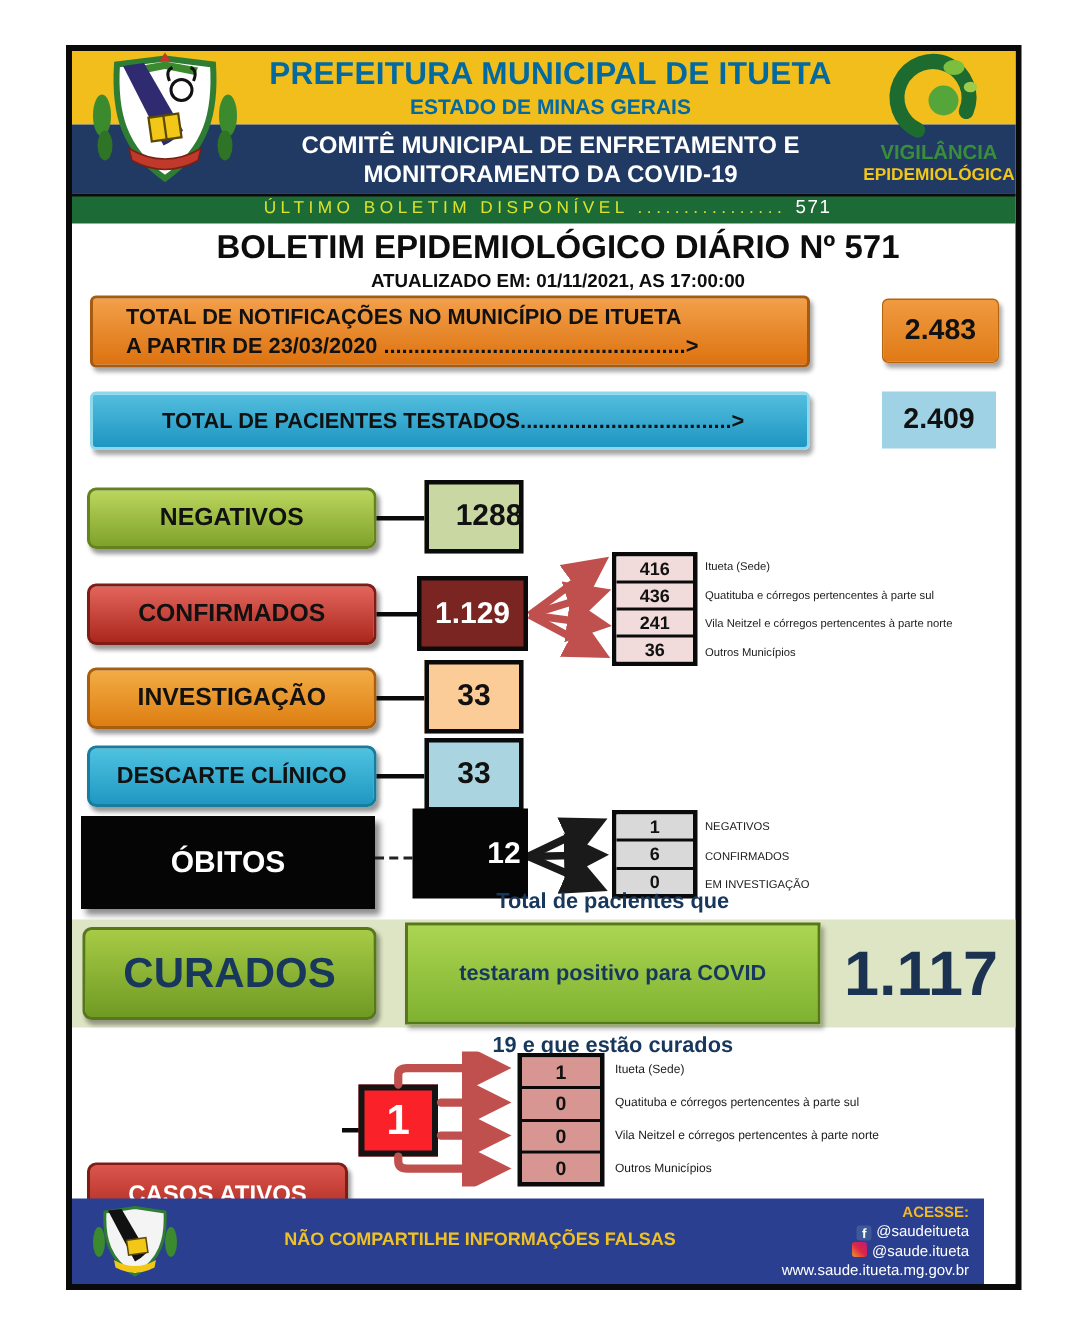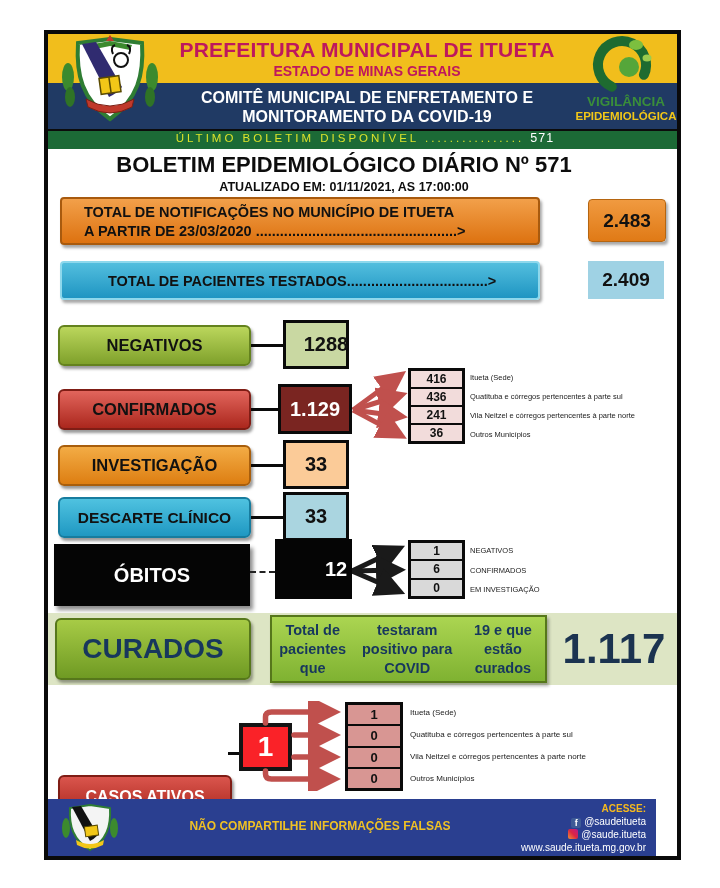--- a/index.html
+++ b/index.html
@@ -4,28 +4,28 @@
 <style>
   html,body{margin:0;padding:0;background:#fff;}
   #page{position:relative;width:720px;height:888px;background:#fff;
         font-family:"Liberation Sans",sans-serif;overflow:hidden;}
   .abs{position:absolute;}
   .frame{left:44px;top:30px;width:637px;height:830px;border:4px solid #0a0a0a;box-sizing:border-box;}
   
   .band-yellow{left:48px;top:34px;width:629px;height:49px;background:#F1BE1C;}
   .band-navy{left:48px;top:83px;width:629px;height:46px;background:#203A64;}
   .band-green{left:48px;top:129px;width:629px;height:20px;background:#1C6A36;border-top:2px solid #0c0c0c;box-sizing:border-box;}
-  .hdr-text{left:162px;top:38px;width:410px;text-align:center;color:#be185d;}
+  .hdr-text{left:162px;top:38px;width:410px;text-align:center;color:#0369a1;}
   .hdr-l1{font-size:21px;font-weight:bold;letter-spacing:.2px;}
   .hdr-l2{font-size:14px;font-weight:bold;margin-top:1px;}
   .committee{left:162px;top:88px;width:410px;text-align:center;color:#fff;font-weight:bold;font-size:16px;line-height:19px;}
   .lastbul{left:130px;top:131px;width:470px;text-align:center;font-weight:normal;font-size:11.5px;color:#DCE32B;letter-spacing:3px;white-space:nowrap;}
   .lastbul .num{color:#fff;letter-spacing:1px;font-size:12.5px;}
   
-  .title-wrap{left:48px;top:152px;width:592px;text-align:center;color:#0d0d0d;}
+  .title-wrap{left:48px;top:152px;width:592px;text-align:center;color:#0d0d0d;padding-left:28px;}
   .title-main{font-size:22px;font-weight:bold;}
   .title-sub{font-size:12.5px;font-weight:600;margin-top:2px;}
   
   .bigbar{border-radius:4px;box-sizing:border-box;box-shadow:2px 3px 3px rgba(0,0,0,.35);}
   .notif-bar{left:60px;top:197px;width:480px;height:48px;background:linear-gradient(#F2A04A,#DD7210);
              border:2px solid #A85A0E;padding:4px 0 0 22px;color:#111;font-weight:bold;font-size:14.5px;line-height:19px;}
   .notif-val{left:588px;top:199px;width:78px;height:43px;background:linear-gradient(#F09A40,#E07A16);
              border:1px solid #B56510;display:flex;align-items:center;justify-content:center;
              font-size:19px;font-weight:bold;color:#111;box-sizing:border-box;}
   .tested-bar{left:60px;top:261px;width:480px;height:39px;background:linear-gradient(#53BEDE,#1E95C2);
@@ -65,23 +65,23 @@
   .casos-col{left:345px;top:702px;width:58px;height:89px;}
   .casos-col .cell{background:#D89693;font-size:13px;}
   .tinylabel{position:absolute;font-size:7.5px;color:#1a1a1a;white-space:nowrap;}
   .smlabel{position:absolute;font-size:8px;color:#1a1a1a;white-space:nowrap;}
   
   .curados-row{left:48px;top:613px;width:629px;height:72px;background:#DDE5C4;}
   .curados-box{left:55px;top:618px;width:196px;height:62px;background:linear-gradient(#A7CB46,#6F9A23);
                border:2px solid #56771B;border-radius:6px;box-sizing:border-box;box-shadow:2px 3px 3px rgba(0,0,0,.35);
                display:flex;align-items:center;justify-content:center;color:#17375D;font-weight:bold;font-size:28px;}
   .curados-desc{left:270px;top:615px;width:277px;height:68px;background:linear-gradient(#ABD551,#7FB231);
-                border:2px solid #56771B;box-sizing:border-box;display:flex;flex-direction:row;align-items:center;
+                border:2px solid #56771B;box-sizing:border-box;display:flex;flex-direction:column;align-items:center;
                 justify-content:center;color:#17375D;font-weight:bold;font-size:14.5px;line-height:19px;text-align:center;
-                box-shadow:2px 3px 3px rgba(0,0,0,.3);}
+                box-shadow:2px 3px 3px rgba(0,0,0,.3);gap:29px;}
   .curados-big{left:550px;top:615px;width:128px;height:68px;display:flex;align-items:center;justify-content:center;
                color:#1B3350;font-weight:bold;font-size:42px;}
   .obitos-dash{left:250px;top:571px;width:25px;height:0;border-top:2px dashed #222;}
   
   .footer{left:48px;top:799px;width:608px;height:57px;background:#2A3F90;}
   .footer-warning{left:150px;top:819px;width:340px;text-align:center;color:#EFC125;font-weight:bold;font-size:12px;}
   .footer-right{left:430px;top:802px;width:216px;text-align:right;color:#fff;font-size:10px;line-height:13px;}
   .footer-acesse{color:#F5B91E;font-weight:bold;font-size:10px;}
   .sq{display:inline-block;width:10px;height:10px;vertical-align:-1px;margin-right:3px;border-radius:2px;}
   .fb{background:#3D5A96;color:#fff;font-weight:bold;font-size:9px;line-height:10px;text-align:center;}

